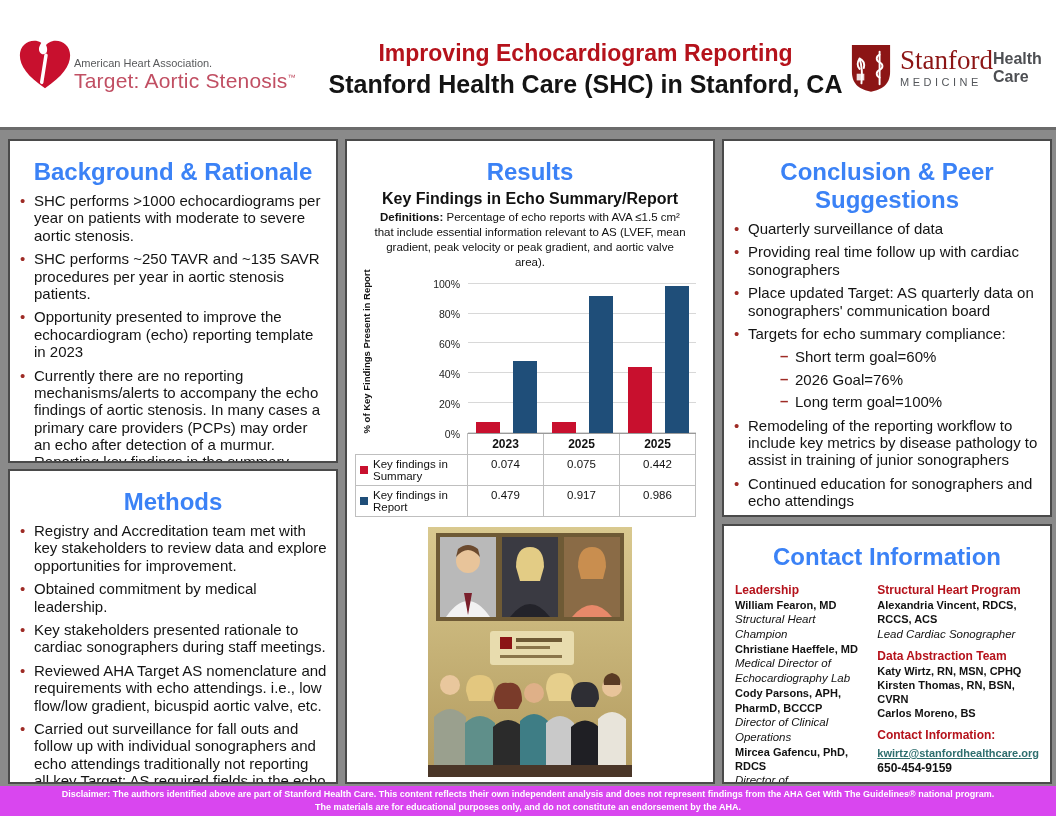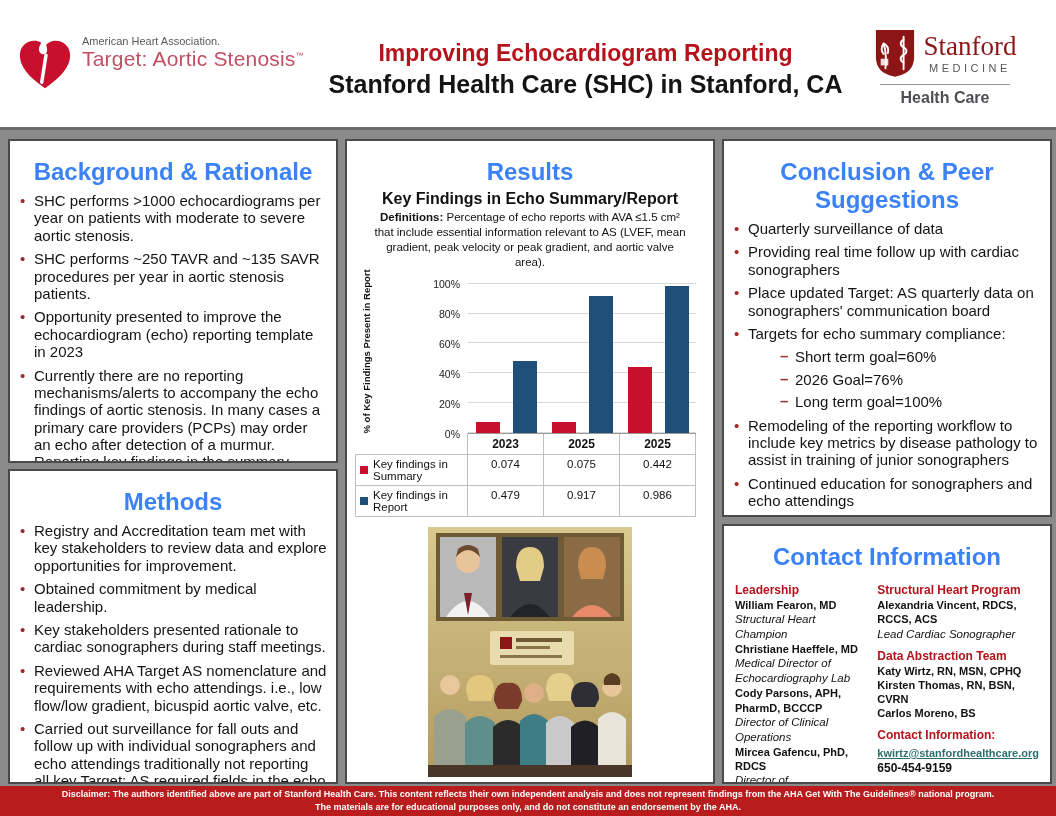--- a/index.html
+++ b/index.html
@@ -2,28 +2,28 @@
 <html><head>
 <meta charset="utf-8">
 <style>
   * { margin:0; padding:0; box-sizing:border-box; }
   body { background:#ddd; font-family:"Liberation Sans", sans-serif; }
   .poster { position:relative; width:1056px; height:816px; background:#fff; overflow:hidden; }
 
   
   .header { position:absolute; top:0; left:0; right:0; height:127px; background:#fff;
             display:flex; align-items:center; justify-content:space-between; padding:0 16px; }
-  .aha-logo { display:flex; align-items:flex-start; gap:8px; width:305px; }
+  .aha-logo { display:flex; align-items:flex-end; width:305px; }
   .aha-text .org { font-size:11px; color:#58595B; }
   .aha-text .program { font-size:21px; color:#C14F63; letter-spacing:.2px; }
   .aha-text .tm { font-size:8px; vertical-align:super; color:#C14F63; }
   .header-title { flex:1; text-align:center; padding-top:12px; }
   .t1, .t2 { color:#B5121B; font-weight:bold; font-size:23px; line-height:1.18; }
   .t3 { color:#141414; font-weight:bold; font-size:25px; margin-top:3px; }
-  .stanford { width:190px; display:flex; flex-direction:column; align-items:center; padding-top:8px;text-align:center; }
+  .stanford { width:190px; display:flex; flex-direction:row; align-items:center; padding-top:8px; }
   .stanford-row { display:flex; align-items:center; gap:8px; }
   .stanford-txt { display:flex; flex-direction:column; }
   .stanford-name { font-family:"Liberation Serif", serif; font-size:27px; color:#8C1515; line-height:1; }
   .stanford-med { font-size:11px; letter-spacing:3.5px; color:#53565A; margin-top:2px; }
   .stanford-div { width:130px; height:1px; background:#9a9a9a; margin:6px 0 4px; }
   .stanford-sub { font-size:16px; font-weight:bold; color:#4D4F53; }
 
   
   .body-bg { position:absolute; top:127px; left:0; right:0; height:659px; background:#8A8A8A; border-top:3px solid #6B6B6B; }
 
@@ -70,21 +70,21 @@
   .contact-cols { display:flex; gap:10px; padding:2px 2px 0; }
   .contact-col-left { width:46%; }
   .contact-col-right { width:54%; }
   .c-heading { color:#B5121B; font-weight:bold; font-size:12px; margin:7px 0 1px; }
   .c-name { font-weight:bold; font-size:11px; line-height:1.3; color:#111; }
   .c-role { font-style:italic; font-size:11.5px; line-height:1.3; color:#111; }
   .c-email { display:inline-block; color:#2E6E6E; font-weight:bold; font-size:11px; text-decoration:underline; margin-top:1px; }
   .c-phone { font-weight:bold; font-size:12px; color:#111; }
 
   
-  .footer { position:absolute; left:0; right:0; top:786px; height:30px; background:#b91c1c; color:#fff;
+  .footer { position:absolute; left:0; right:0; top:786px; height:30px; background:#d946ef; color:#fff;
             display:flex; flex-direction:column; justify-content:center; text-align:center;
             font-size:9px; font-weight:bold; line-height:1.45; }
 </style>
 </head>
 <body>
 
 <div class="poster">
 
   <div class="header">
     <div class="aha-logo">

